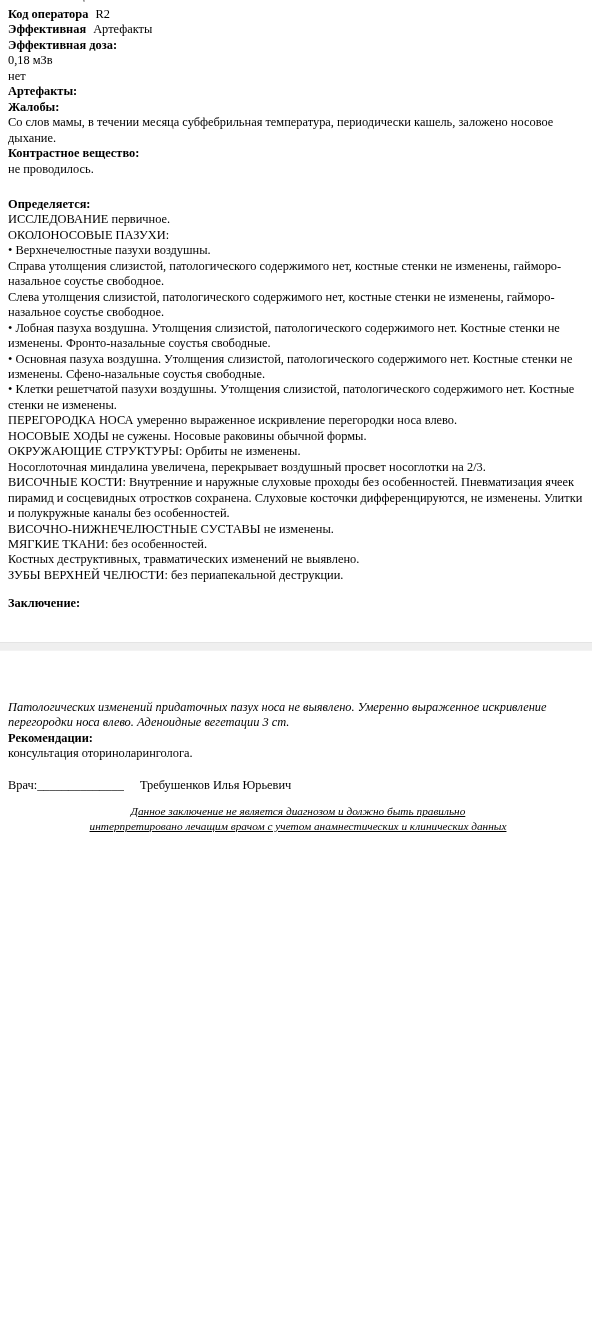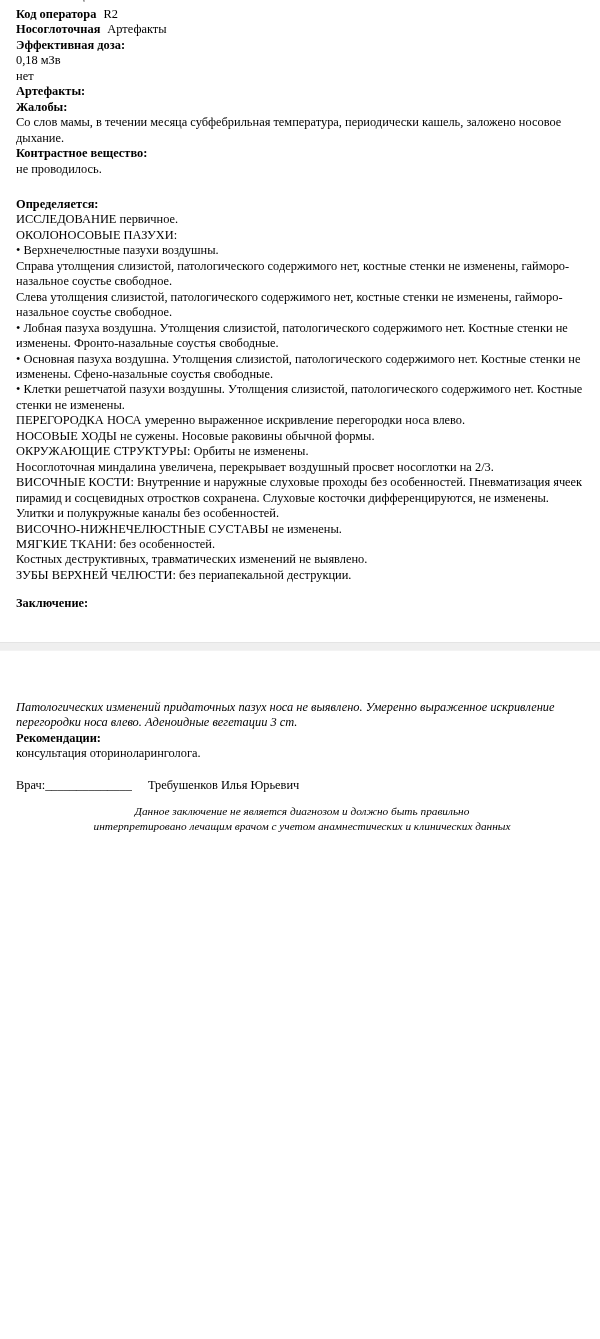--- a/index.html
+++ b/index.html
@@ -8,21 +8,21 @@
     height: 1339px;
     background: #ffffff;
     color: #000000;
     font-family: "Liberation Serif", "DejaVu Serif", serif;
     font-size: 12.4px;
     line-height: 15.45px;
     overflow: hidden;
     position: relative;
   }
   .doc {
-    padding: 3px 12px 0 16px;
+    padding: 3px 12px 0 8px;
   }
   .clip-top {
     height: 4px;
     overflow: hidden;
     position: relative;
   }
   .clip-top span {
     position: absolute;
     top: -12px;
     left: 78px;
@@ -44,37 +44,38 @@
   }
   .conclusion-text { margin-top: 49px; font-style: italic; }
   .doctor-line { margin-top: 16px; }
   .doctor-line .doctor-name { margin-left: 16px; }
   .disclaimer {
     margin-top: 11px;
     text-align: center;
     font-style: italic;
     font-size: 11.3px;
     line-height: 15px;
+    text-decoration: underline;
   }
 </style>
 </head>
 <body>
 
 <div class="clip-top">
   <span>ция</span>
 </div>
 
 <div class="doc">
 
   <div class="line pair">
     <span class="b">Код оператора</span><span class="val">R2</span>
   </div>
 
   <div class="line pair">
-    <span class="b">Носоглоточная</span><span class="val">Артефакты</span>
+    <span class="b">Эффективная</span><span class="val">Артефакты</span>
   </div>
 
   <div class="line b">Эффективная доза:</div>
   <div class="line">0,18 мЗв</div>
 
   <div class="line">нет</div>
   <div class="line b">Артефакты:</div>
 
   <div class="line b">Жалобы:</div>
   <div>Со слов мамы, в течении месяца субфебрильная температура, периодически кашель, заложено носовое дыхание.</div>

